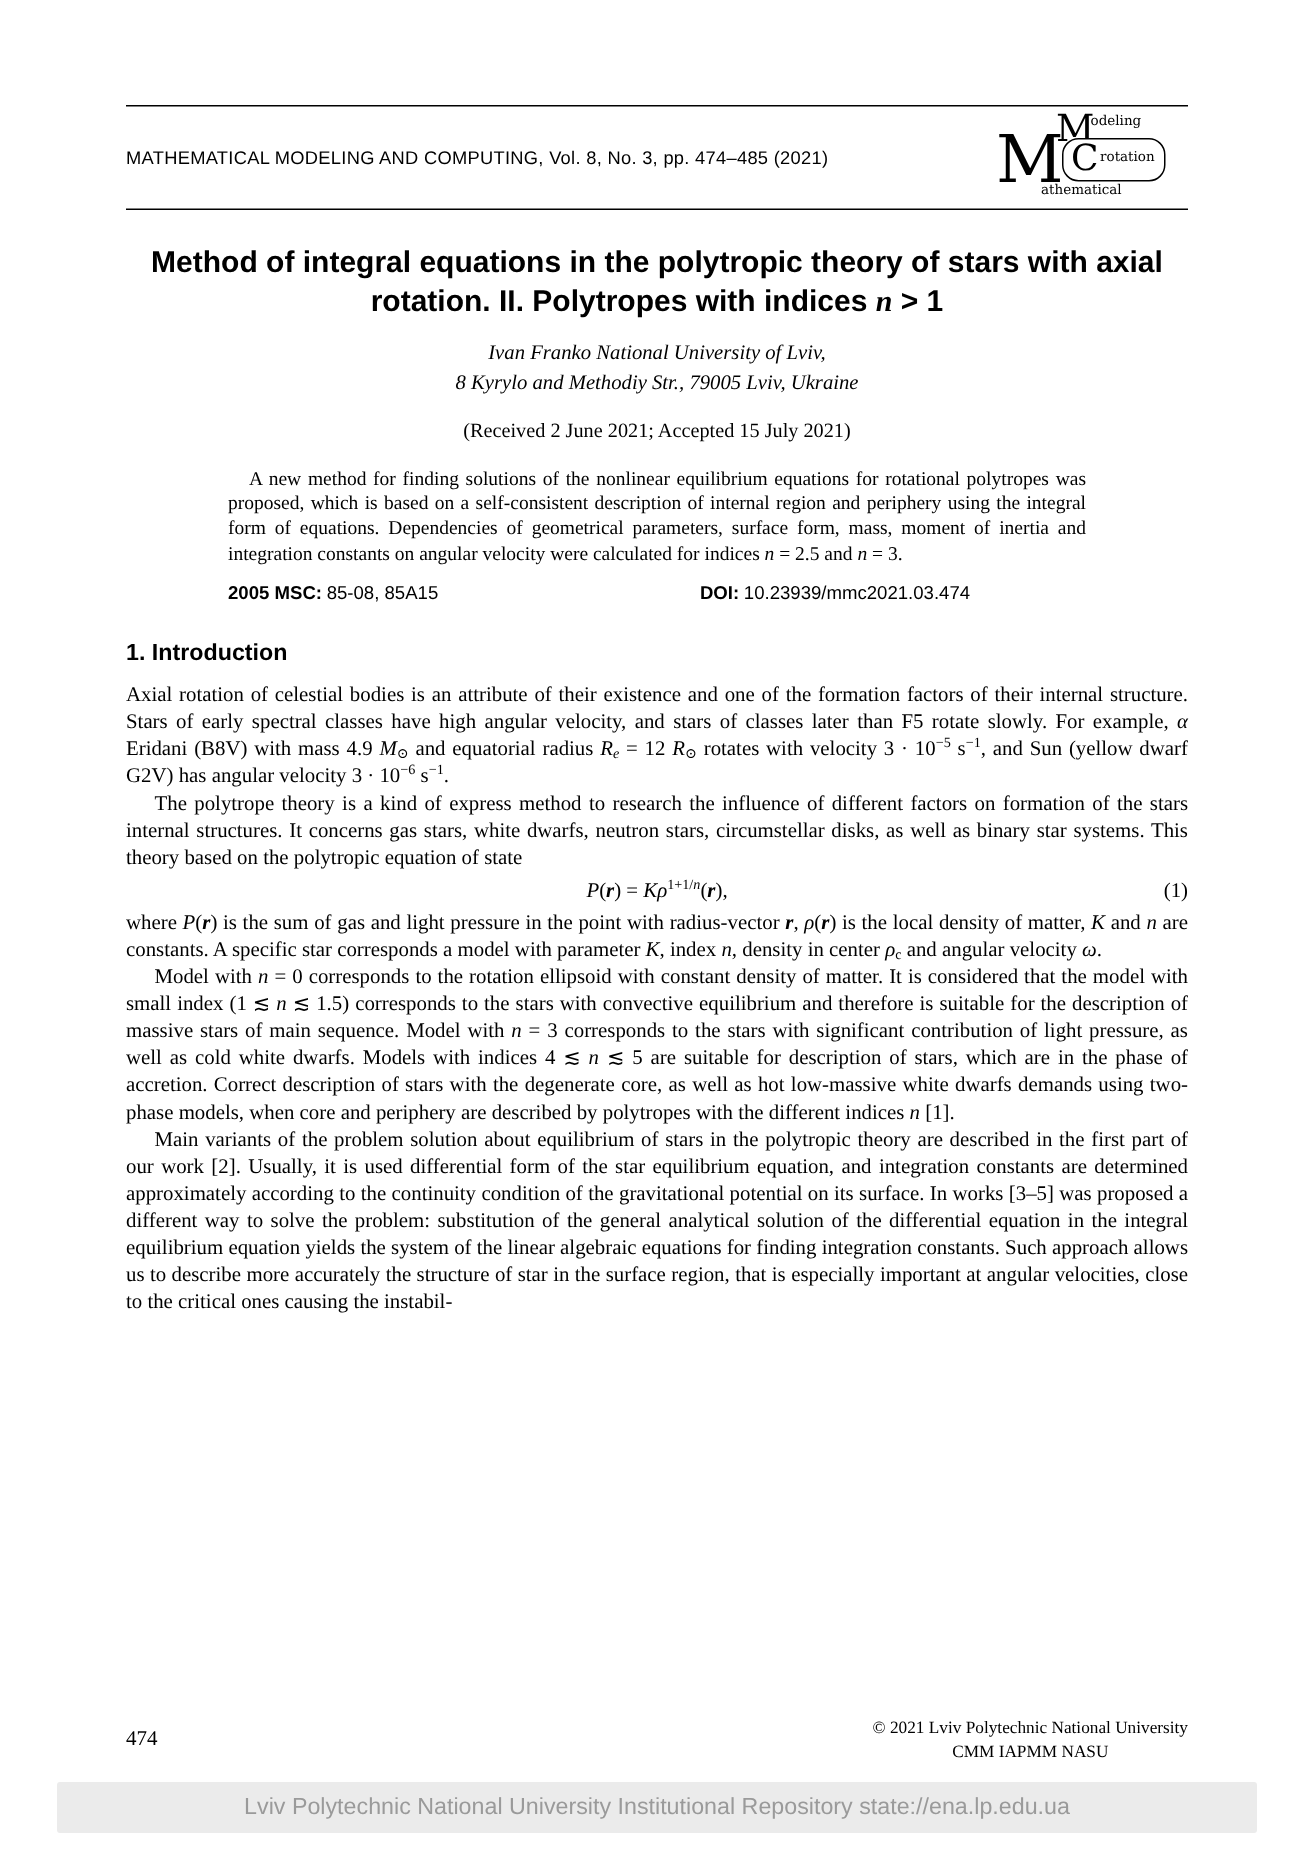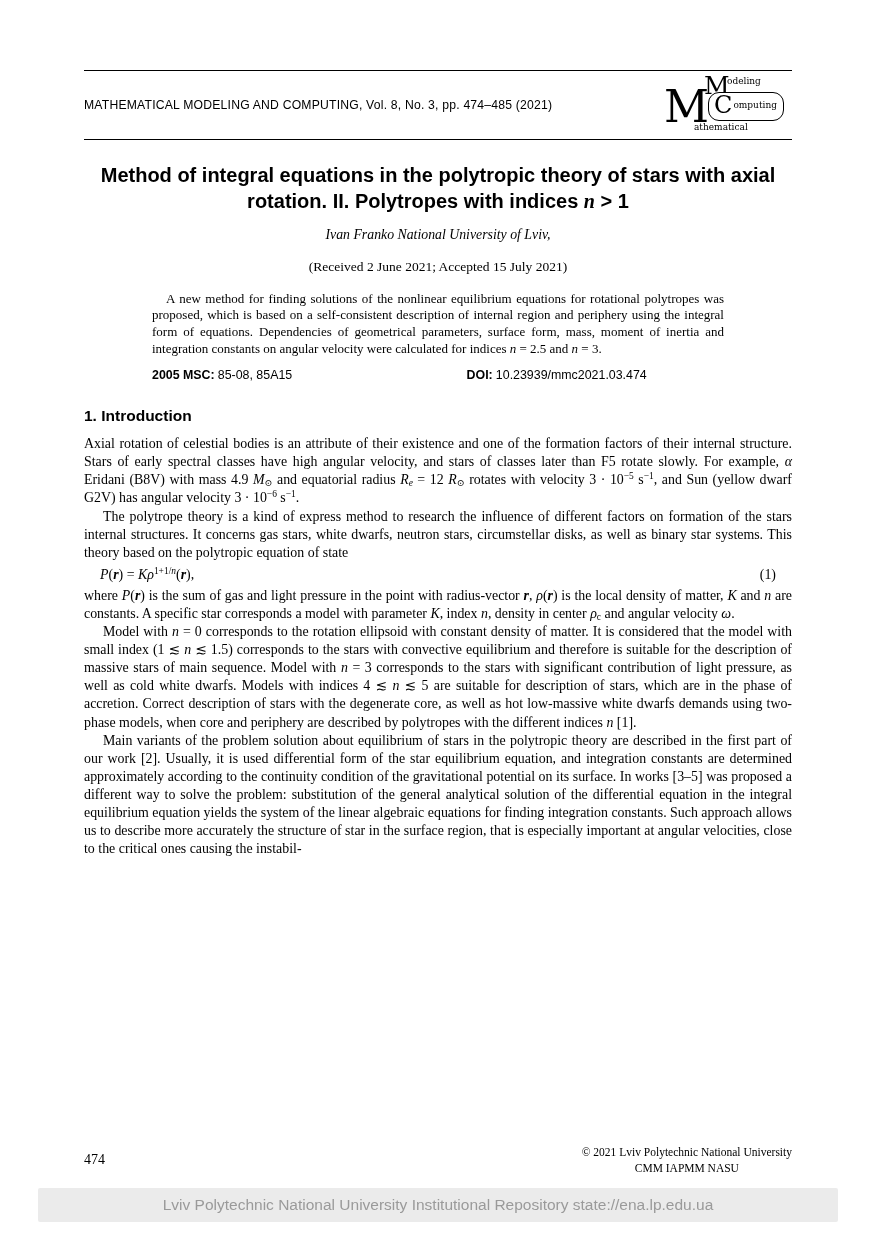--- a/index.html
+++ b/index.html
@@ -59,21 +59,21 @@
   
   .sec {
     font-family: "Liberation Sans", sans-serif; font-weight: bold;
     font-size: 15.5px; margin-top: 24px;
   }
   .para { font-size: 13.9px; line-height: 18.1px; text-align: justify; }
   .para.first { margin-top: 10px; }
   .para.indent { text-indent: 19px; }
   sup { font-size: 68%; line-height: 0; vertical-align: 0.55em; }
   sub { font-size: 68%; line-height: 0; vertical-align: -0.22em; }
-  .eqrow { position: relative; margin: 4px 16px 3px; font-size: 13.9px; line-height: 18.1px; }
+  .eqrow { position: relative; text-align: center; margin: 4px 0 3px; font-size: 13.9px; line-height: 18.1px; }
   .eqnum { position: absolute; right: 0; top: 0; }
   
   .footer {
     position: absolute; left: 84px; right: 84px; top: 1140px;
     display: flex; justify-content: space-between; align-items: center;
     background: #fff; z-index: 2; padding-top: 4px;
   }
   .pagenum { font-size: 14px; }
   .copyright { text-align: center; font-size: 11.5px; line-height: 1.4; }
   .repobar {
@@ -94,35 +94,36 @@
   <div class="rule rule-top"></div>
 
   <div class="header-row">
     <div class="journal-line">MATHEMATICAL MODELING AND COMPUTING, Vol. 8, No. 3, pp. 474–485 (2021)</div>
     <div class="logo">
       <span class="lgM1">M</span>
       <span class="lgM2">M</span>
       <span class="lgw lgw-odeling">odeling</span>
       <span class="lgCbox">
           <span class="lgC">C</span>
-          <span class="lgw">omputing</span>
+          <span class="lgw">rotation</span>
         </span>
       <span class="lgw lgw-athematical">athematical</span>
     </div>
   </div>
 
   <div class="rule"></div>
 
   <div class="content">
 
     <h1 class="title">Method of integral equations in the polytropic theory of stars with axial rotation. II. Polytropes with indices <i>n</i> &gt; 1</h1>
 
 
     <div class="affiliation">
       <div>Ivan Franko National University of Lviv,</div>
+      <div>8 Kyrylo and Methodiy Str., 79005 Lviv, Ukraine</div>
     </div>
 
     <div class="received">(Received 2 June 2021; Accepted 15 July 2021)</div>
 
     <div class="narrow">
       <p class="abstract">A new method for finding solutions of the nonlinear equilibrium equations for rotational polytropes was proposed, which is based on a self-consistent description of internal region and periphery using the integral form of equations. Dependencies of geometrical parameters, surface form, mass, moment of inertia and integration constants on angular velocity were calculated for indices <i>n</i> = 2.5 and <i>n</i> = 3.</p>
 
 
       <div class="mscrow">
         <div class="mscleft">

